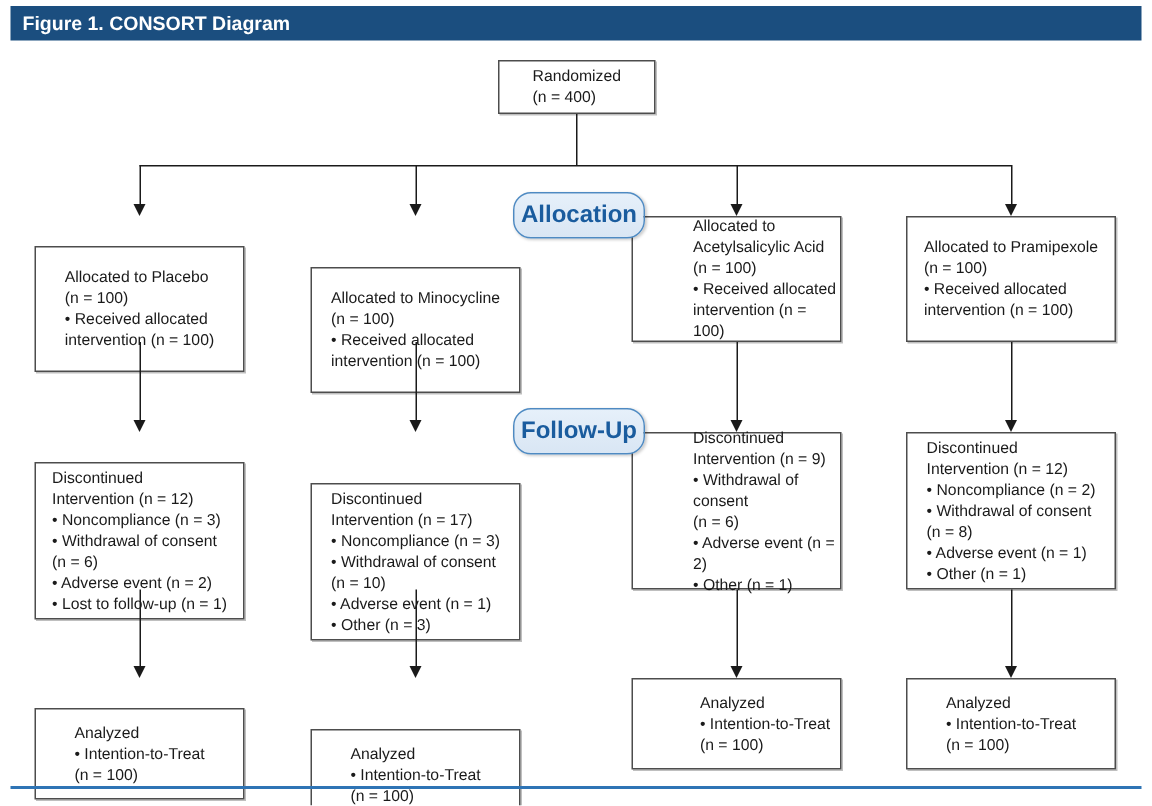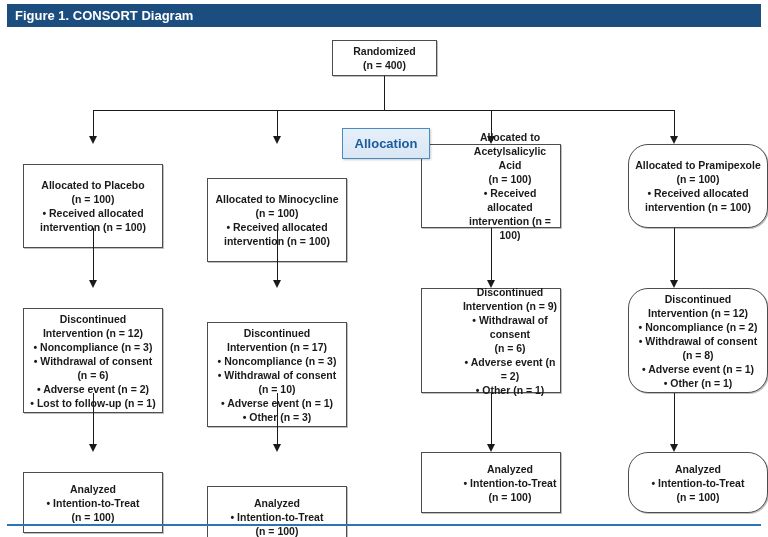--- a/index.html
+++ b/index.html
@@ -15,43 +15,43 @@
   .title-bar{
     position:absolute;left:7px;top:4px;width:754px;height:23px;
     background:var(--title-bar-bg);color:var(--title-text);
     font-size:13px;font-weight:bold;line-height:23px;padding-left:8px;
     box-sizing:border-box;
   }
   .node{
     position:absolute;background:#ffffff;border:1px solid var(--box-border);
     box-shadow:1px 1px 0 rgba(0,0,0,0.25);
     display:flex;align-items:center;justify-content:center;
-    text-align:center;font-size:10.5px;line-height:14px;color:#1a1a1a;
-    white-space:pre-line;box-sizing:border-box;padding:2px;font-weight:bold;
+    text-align:left;font-size:10.5px;line-height:14px;color:#1a1a1a;
+    white-space:pre-line;box-sizing:border-box;padding:2px;
   }
   .badge{
-    position:absolute;width:88px;height:31px;border-radius:0;
+    position:absolute;width:88px;height:31px;border-radius:12px;
     background:linear-gradient(#e6f0fa,var(--badge-fill));
     border:1.5px solid var(--badge-border);
-    color:var(--badge-text);font-size:13px;font-weight:bold;
+    color:var(--badge-text);font-size:16px;font-weight:bold;
     display:flex;align-items:center;justify-content:center;
     box-sizing:border-box;z-index:5;
     box-shadow:1px 1px 2px rgba(0,0,0,0.2);
   }
   .vline{position:absolute;width:1px;background:var(--arrow);}
   .hline{position:absolute;height:1px;background:var(--arrow);}
   .ahead{
     position:absolute;width:0;height:0;
     border-left:4.5px solid transparent;border-right:4.5px solid transparent;
     border-top:8px solid var(--arrow);
   }
   .rule{position:absolute;left:7px;top:524px;width:754px;height:2px;background:var(--bottom-rule);}
   
   .c1{left:23px;width:140px;margin-top:20px;} .c2{left:207px;width:140px;margin-top:34px;}
-  .c3{left:421px;width:140px;padding-left:40px;} .c4{left:628px;width:140px;border-radius:20px;}
+  .c3{left:421px;width:140px;padding-left:40px;} .c4{left:604px;width:140px;}
   .row-alloc{top:144px;height:84px;}
   .row-follow{top:288px;height:105px;}
   .row-analysis{top:452px;height:61px;}
 </style>
 </head>
 <body>
 
 <div class="canvas">
 
   <div class="title-bar">
@@ -144,16 +144,17 @@
 • Intention-to-Treat
 (n = 100)</div>
   <div class="node c3 row-analysis">Analyzed
 • Intention-to-Treat
 (n = 100)</div>
   <div class="node c4 row-analysis">Analyzed
 • Intention-to-Treat
 (n = 100)</div>
 
   <div class="badge" style="left:342px;top:128px">Allocation</div>
+  <div class="badge" style="left:342px;top:272px">Follow-Up</div>
 
   <div class="rule"></div>
 
 </div>
 
 </body></html>

